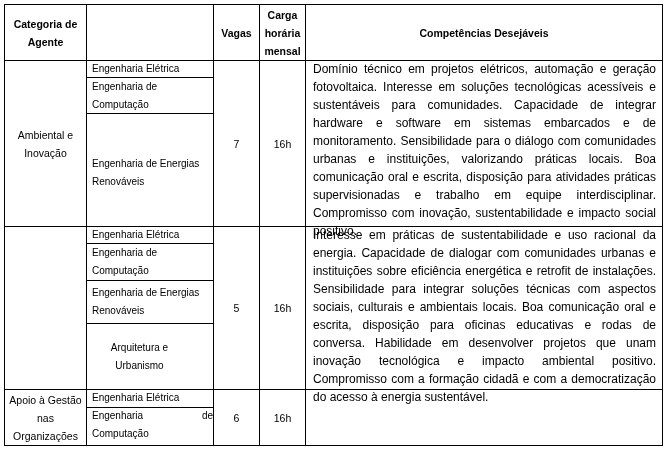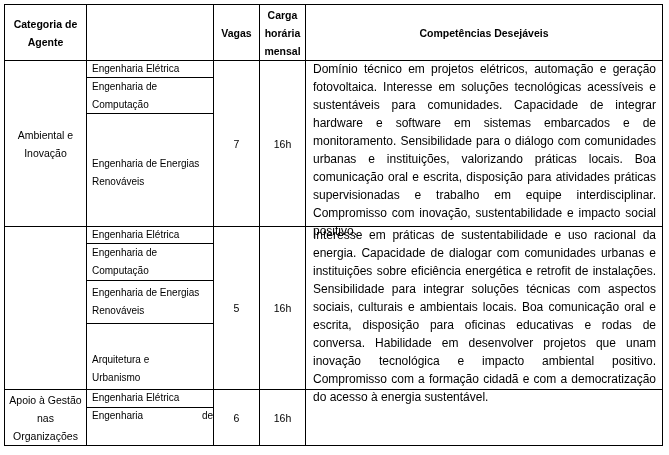--- a/index.html
+++ b/index.html
@@ -53,28 +53,29 @@
   <div class="course" style="left:83px;top:56px;width:126px;height:17px;">Engenharia Elétrica</div>
   <div class="course" style="left:83px;top:74px;width:110px;height:35px;">Engenharia de Computação</div>
   <div class="course" style="left:83px;top:110px;width:115px;height:112px;padding-top:6px;">Engenharia de Energias Renováveis</div>
   <div class="cell" style="left:210px;top:57px;width:45px;height:165px;">7</div>
   <div class="cell" style="left:256px;top:57px;width:45px;height:165px;">16h</div>
   <div class="comp" style="left:302px;top:56px;width:356px;">Domínio técnico em projetos elétricos, automação e geração fotovoltaica. Interesse em soluções tecnológicas acessíveis e sustentáveis para comunidades. Capacidade de integrar hardware e software em sistemas embarcados e de monitoramento. Sensibilidade para o diálogo com comunidades urbanas e instituições, valorizando práticas locais. Boa comunicação oral e escrita, disposição para atividades práticas supervisionadas e trabalho em equipe interdisciplinar. Compromisso com inovação, sustentabilidade e impacto social positivo.</div>
 
   <div class="course" style="left:83px;top:222px;width:126px;height:17px;">Engenharia Elétrica</div>
   <div class="course" style="left:83px;top:240px;width:110px;height:36px;">Engenharia de Computação</div>
   <div class="course" style="left:83px;top:277px;width:115px;height:42px;">Engenharia de Energias Renováveis</div>
-  <div class="course" style="left:83px;top:332px;width:100px;height:65px;">Arquitetura e Urbanismo</div>
+  <div class="course" style="left:83px;top:320px;width:100px;height:65px;text-align:center;">Arquitetura e Urbanismo</div>
   <div class="cell" style="left:210px;top:223px;width:45px;height:162px;">5</div>
   <div class="cell" style="left:256px;top:223px;width:45px;height:162px;">16h</div>
   <div class="comp" style="left:302px;top:222px;width:356px;">Interesse em práticas de sustentabilidade e uso racional da energia. Capacidade de dialogar com comunidades urbanas e instituições sobre eficiência energética e retrofit de instalações. Sensibilidade para integrar soluções técnicas com aspectos sociais, culturais e ambientais locais. Boa comunicação oral e escrita, disposição para oficinas educativas e rodas de conversa. Habilidade em desenvolver projetos que unam inovação tecnológica e impacto ambiental positivo. Compromisso com a formação cidadã e com a democratização do acesso à energia sustentável.</div>
 
   <div class="cell" style="left:1px;top:386px;width:81px;height:55px;">Apoio à Gestão nas Organizações</div>
   <div class="course" style="left:83px;top:385px;width:126px;height:18px;">Engenharia Elétrica</div>
   <div class="course top" style="left:83px;top:403px;width:126px;height:38px;flex-direction:column;align-items:stretch;">
     <div class="justify-two">
         <span>Engenharia</span>
         <span>de</span>
       </div>
+    <div>Computação</div>
   </div>
   <div class="cell" style="left:210px;top:386px;width:45px;height:55px;">6</div>
   <div class="cell" style="left:256px;top:386px;width:45px;height:55px;">16h</div>
 </div>
 
 </body></html>

